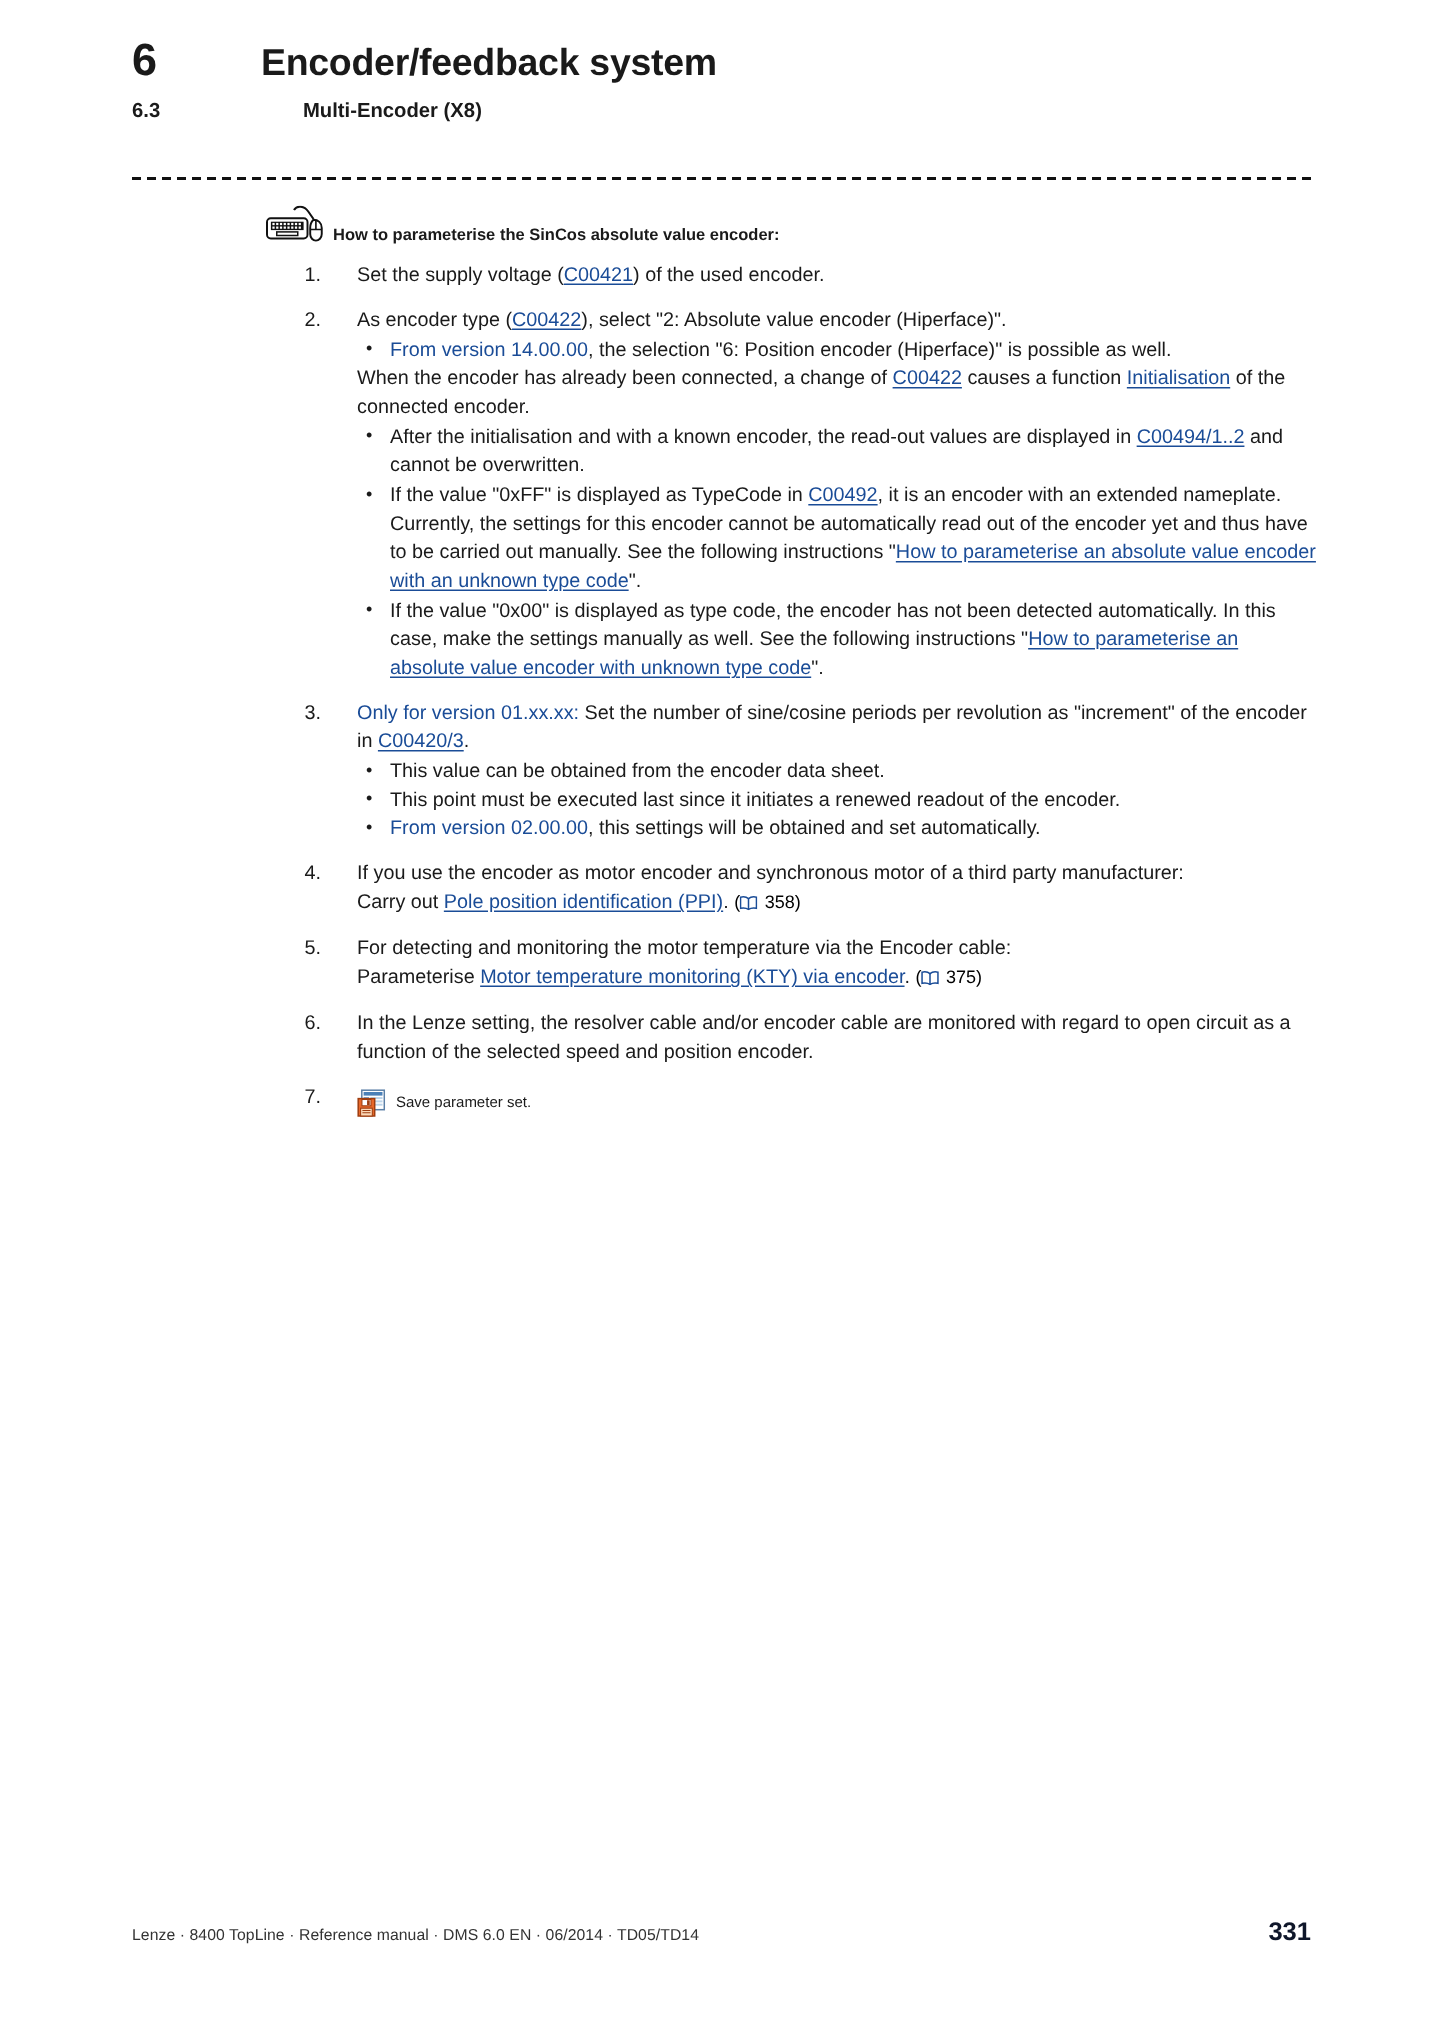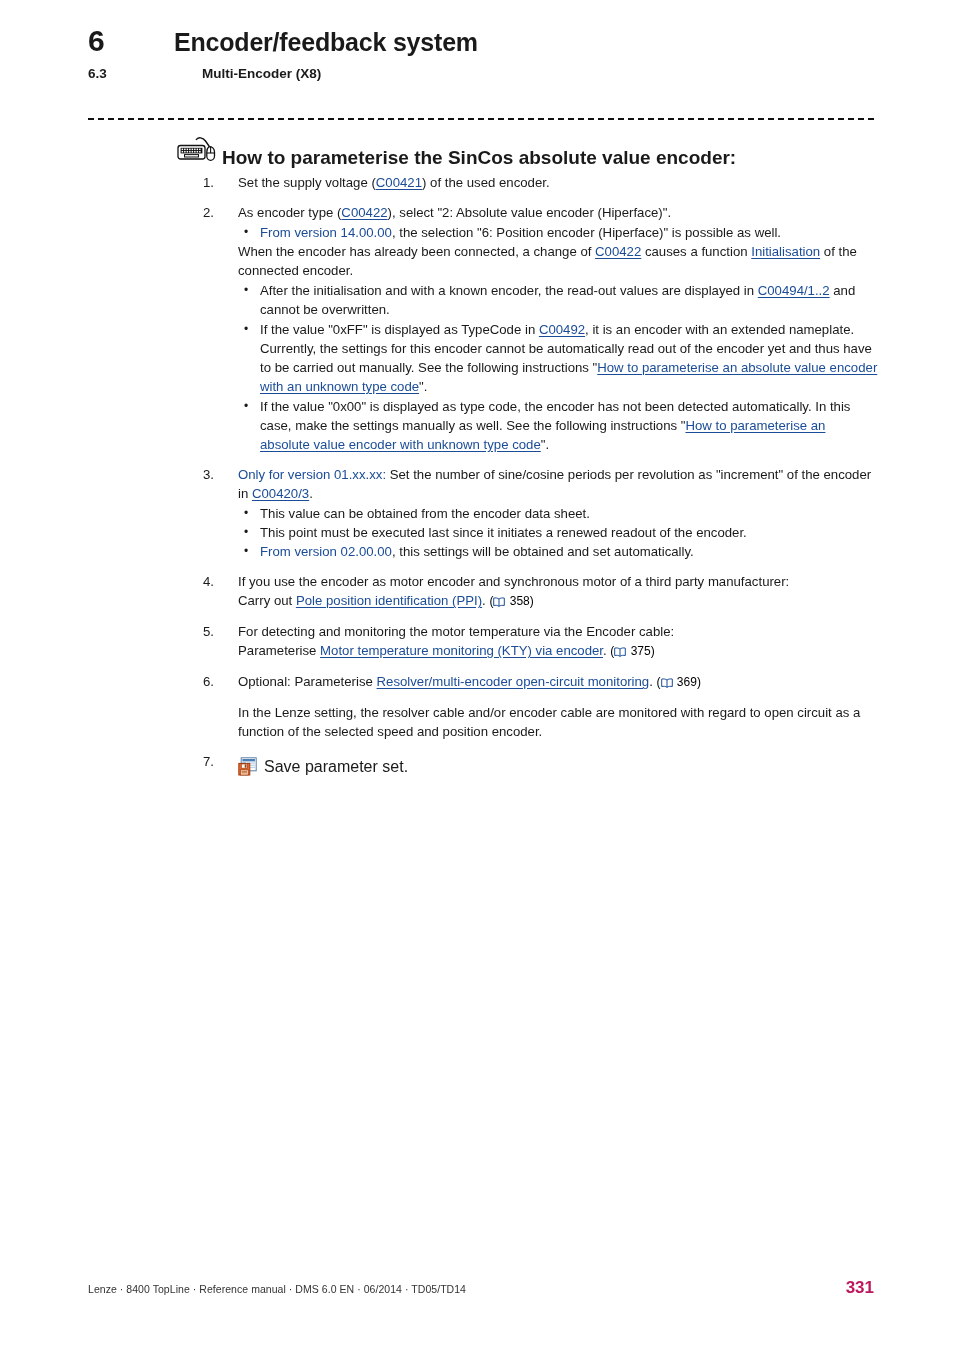--- a/index.html
+++ b/index.html
@@ -89,21 +89,21 @@
     margin-left: 88px;
     margin-bottom: 6px;
   }
   .kbd-icon {
     width: 46px;
     height: 26px;
     flex: 0 0 46px;
     margin-top: -6px;
   }
   .howto-title {
-    font-size: 19px;
+    font-size: 11px;
     font-weight: 700;
     line-height: 19px;
     padding-top: 5px;
   }
 
   
   ol.steps {
     list-style: none;
     margin: 0;
     padding: 0;
@@ -182,21 +182,21 @@
     margin-left: 150px;
     margin-top: 16px;
   }
   .save-icon {
     width: 19px;
     height: 19px;
     flex: 0 0 19px;
     margin-right: 7px;
   }
   .save-text {
-    font-size: 16px;
+    font-size: 10px;
     line-height: 19px;
   }
 
   
   .footer {
     position: absolute;
     left: 88px;
     top: 1278px;
     width: 786px;
     display: flex;
@@ -204,21 +204,21 @@
     justify-content: space-between;
   }
   .footer-text {
     font-size: 10.5px;
     color: #333333;
     letter-spacing: 0.05px;
   }
   .footer-page {
     font-size: 17px;
     font-weight: 700;
-    color: #be185d;
+    color: #0f172a;
     margin-left: 17px;
   }
 </style>
 </head>
 <body>
 
 <div class="page">
 
   <div class="header">
     <div class="hdr-row-main">
@@ -304,24 +304,20 @@
         </li>
         <li>
           <span class="num">5.</span>
           <div class="para"><span>For detecting and monitoring the motor temperature via the Encoder cable:</span><br><span>Parameterise </span><span class="lnk">Motor temperature monitoring (KTY) via encoder</span><span>. </span><span class="pgref">(<span class="book-icon"><svg viewBox="0 0 12 10" width="12" height="10">
                   <path d="M6 2.1 C4.6 0.9 2.6 0.7 0.7 1.1 L0.7 8.5 C2.6 8.1 4.6 8.3 6 9.3 C7.4 8.3 9.4 8.1 11.3 8.5 L11.3 1.1 C9.4 0.7 7.4 0.9 6 2.1 Z" fill="#ffffff" stroke="#1A4C97" stroke-width="1"></path>
                   <line x1="6" y1="2.1" x2="6" y2="9.3" stroke="#1A4C97" stroke-width="1"></line>
                 </svg></span><span> 375)</span></span></div>
         </li>
         <li>
           <span class="num">6.</span>
-          <div class="para"><span>Optional: Parameterise </span><span class="lnk">Resolver/multi-encoder open-circuit monitoring</span><span>. </span><span class="pgref">(<span class="book-icon"><svg viewBox="0 0 12 10" width="12" height="10">
-                  <path d="M6 2.1 C4.6 0.9 2.6 0.7 0.7 1.1 L0.7 8.5 C2.6 8.1 4.6 8.3 6 9.3 C7.4 8.3 9.4 8.1 11.3 8.5 L11.3 1.1 C9.4 0.7 7.4 0.9 6 2.1 Z" fill="#ffffff" stroke="#1A4C97" stroke-width="1"></path>
-                  <line x1="6" y1="2.1" x2="6" y2="9.3" stroke="#1A4C97" stroke-width="1"></line>
-                </svg></span><span> 369)</span></span></div>
           <div class="para"><span>In the Lenze setting, the resolver cable and/or encoder cable are monitored with regard to open circuit as a function of the selected speed and position encoder.</span></div>
         </li>
         <li>
           <span class="num">7.</span>
         </li>
       </ol>
 
     <div class="save-line">
       <span class="save-icon">
         <svg viewBox="0 0 19 19" width="19" height="19" xmlns="http://www.w3.org/2000/svg">

